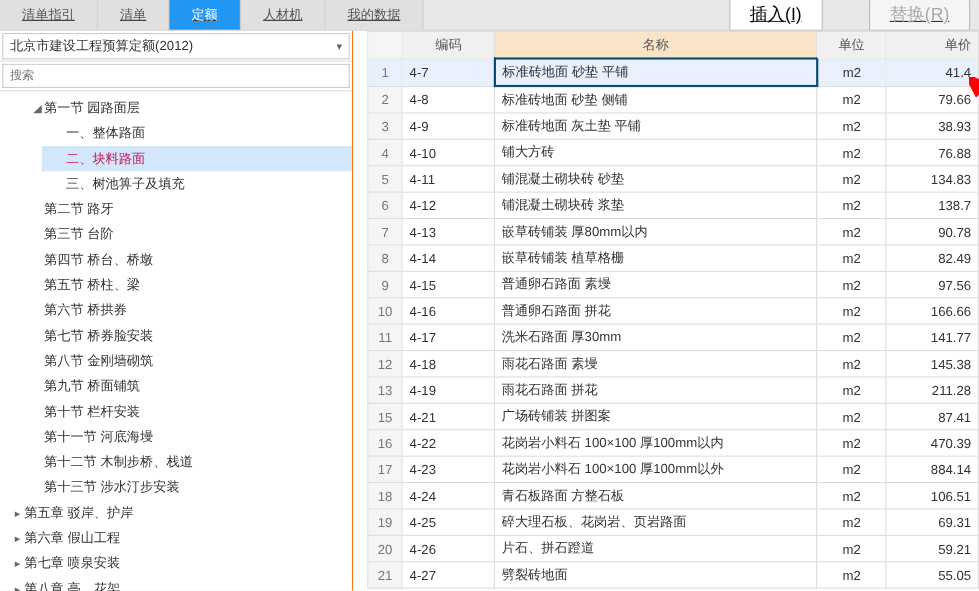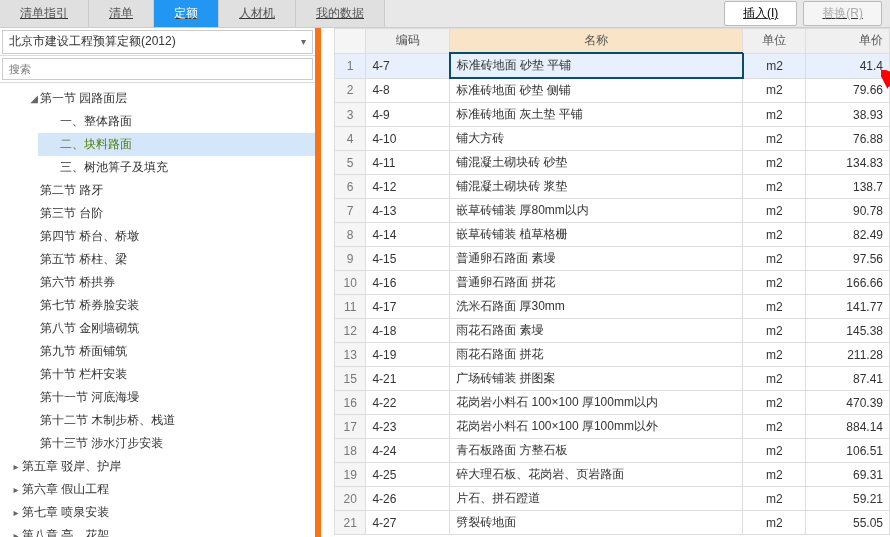--- a/index.html
+++ b/index.html
@@ -3,37 +3,37 @@
   <meta charset="utf-8">
   <style>
     * { margin: 0; padding: 0; box-sizing: border-box; }
     body { font-family: "Microsoft YaHei", Arial, sans-serif; font-size: 12px; background: #f0f0f0; color: #333; width: 890px; height: 537px; overflow: hidden; }
     
     .top-bar { display: flex; height: 28px; background: #e8e8e8; border-bottom: 1px solid #ccc; align-items: center; text-decoration: underline; }
     .tabs { display: flex; height: 100%; }
     .tab { padding: 0 20px; display: flex; align-items: center; cursor: pointer; background: #e0e0e0; border-right: 1px solid #ccc; color: #555; }
     .tab.active { background: #2196f3; color: #fff; }
     .top-buttons { margin-left: auto; display: flex; padding-right: 8px; gap: 6px; }
-    .btn { padding: 3px 18px; background: #fff; border: 1px solid #bbb; cursor: pointer; border-radius: 2px; font-size: 12px; }
+    .btn { padding: 3px 18px; background: #fff; border: 1px solid #bbb; cursor: pointer; border-radius: 2px; font-size: 16px; margin-left: 36px; }
     .btn.disabled { color: #aaa; background: #f5f5f5; }
     
     .main { display: flex; height: calc(100% - 28px); }
     
-    .left-panel { width: 321px; background: #fff; border-right: 6px solid #f97316; display: flex; flex-direction: column; overflow: hidden; }
+    .left-panel { width: 321px; background: #fff; border-right: 1px solid #f97316; display: flex; flex-direction: column; overflow: hidden; }
     .dropdown-row { display: flex; border-bottom: 1px solid #ddd; height: 28px; align-items: center; }
     .dropdown-row.first { padding: 2px 2px; }
     .dropdown { flex: 1; height: 24px; border: 1px solid #ccc; padding: 0 6px; display: flex; align-items: center; justify-content: space-between; background: #fff; cursor: pointer; overflow: hidden; }
     .dropdown span:first-child { white-space: nowrap; overflow: hidden; }
     .dropdown .arrow { font-size: 10px; color: #666; flex-shrink: 0; margin-left: 4px; }
     .search-row { padding: 2px 2px; border-bottom: 1px solid #ddd; }
     .search-input { width: 100%; height: 22px; border: 1px solid #ccc; padding: 0 6px; font-size: 11px; outline: none; }
     
     .tree { flex: 1; overflow-y: auto; padding: 4px 0; }
     .tree-node { padding: 3px 0 3px 10px; cursor: pointer; white-space: nowrap; display: flex; align-items: center; }
-    .tree-node.selected { background: #d4e6f9; color: #4d7c0f; }
+    .tree-node.selected { background: #d4e6f9; color: #be185d; }
     .tree-node .expander { width: 12px; display: inline-block; text-align: center; font-size: 10px; color: #666; }
     .tree-children { padding-left: 18px; }
     .tree-children .tree-children { padding-left: 20px; }
     
     .right-panel { flex: 1; background: #fff; display: flex; flex-direction: column; overflow: hidden; }
     .table-wrap { flex: 1; overflow: auto; position: relative; padding-left: 13px; }
     table { border-collapse: collapse; width: 100%; table-layout: fixed; }
     th, td { border: 1px solid #ddd; padding: 3px 6px; font-size: 12px; height: 22px; overflow: hidden; white-space: nowrap; text-overflow: ellipsis; }
     th { background: #f0f0f0; font-weight: normal; text-align: center; color: #555; position: sticky; top: 0; }
     th.name-col { background: #f9e4c8; }

